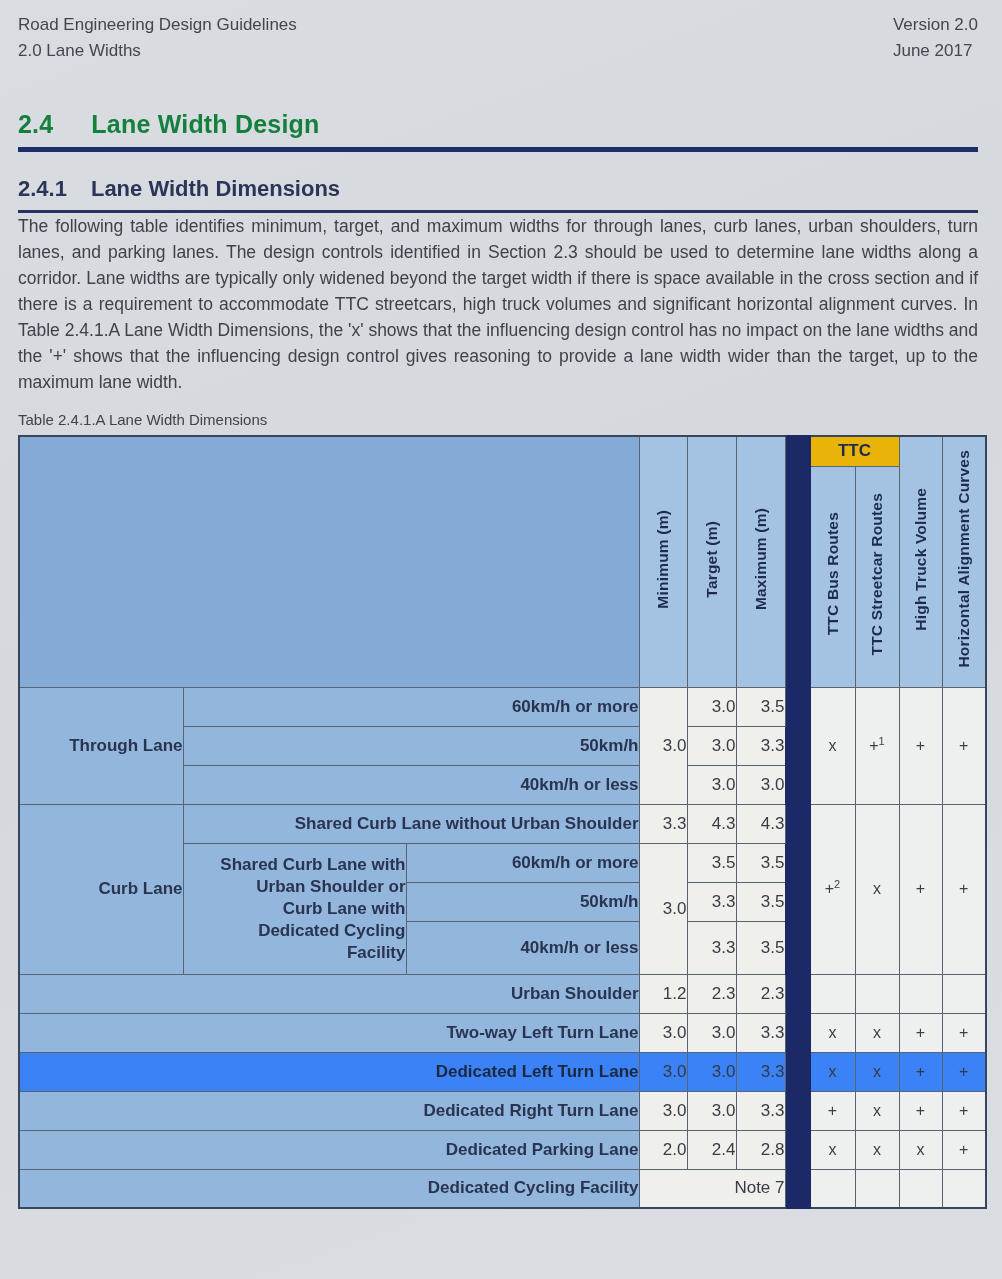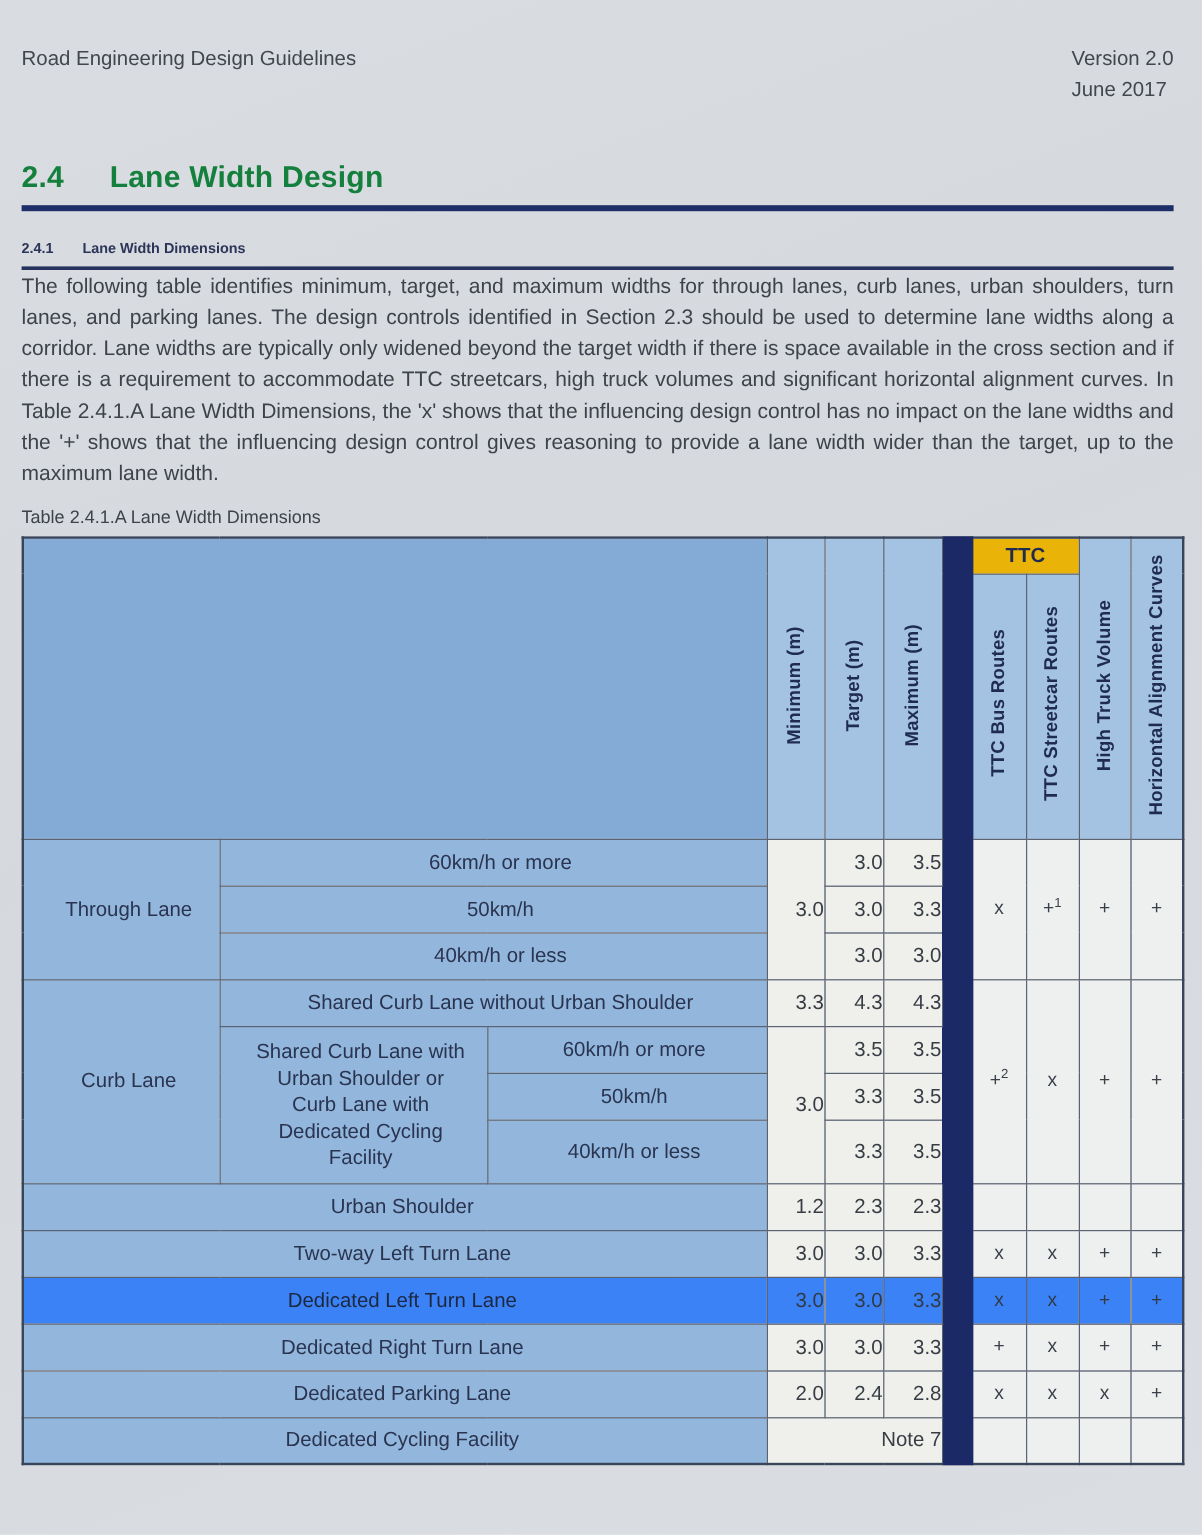--- a/index.html
+++ b/index.html
@@ -3,44 +3,44 @@
 <meta charset="utf-8">
 <style>
   html,body{margin:0;padding:0;}
   body{
     width:1002px;height:1279px;
     background:linear-gradient(160deg,#d9dce1 0%,#d5d8dd 45%,#dadde1 100%);
     font-family:"Liberation Sans",sans-serif;
     color:#3e434b;
     overflow:hidden;
   }
-  .page{padding:36px 24px 0 18px;}
+  .page{padding:12px 24px 0 18px;}
 
   
   .doc-header{display:flex;justify-content:space-between;font-size:17px;line-height:26px;color:#42474f;}
   .doc-header .right{}
 
   
   .h1{margin-top:46px;font-size:25px;font-weight:bold;color:#15803d;letter-spacing:.2px;}
   .h1 .num{margin-right:38px;}
   .rule-thick{height:5px;background:#1e2e68;margin-top:8px;}
-  .h2{margin-top:24px;font-size:12px;font-weight:bold;color:#2b3557;}
+  .h2{margin-top:24px;font-size:22px;font-weight:bold;color:#2b3557;}
   .h2 .num{margin-right:24px;}
   .rule-thin{height:3px;background:#26335e;margin-top:8px;}
 
   
   .intro{font-size:17.5px;line-height:26px;text-align:justify;color:#3e434b;}
   .caption{margin-top:16px;margin-bottom:7px;font-size:15px;color:#3e434b;}
 
   
   .table-wrap{position:relative;width:969px;}
   table{border-collapse:collapse;table-layout:fixed;width:969px;}
   td,th{border:1px solid #5a6371;padding:0;font-size:17px;vertical-align:middle;overflow:hidden;}
   table{border:2px solid #39455a;}
-  .lbl{background:#92b6dc;font-weight:normal;color:#2a3450;text-align:center;padding-left:12px;}
+  .lbl{background:#92b6dc;font-weight:bold;color:#2a3450;text-align:right;padding-left:12px;}
   .wrap-label{white-space:pre-line;line-height:22px;padding-top:2px;padding-bottom:2px;}
   .val{background:#eff0ec;text-align:right;color:#383d44;margin-top:11px;}
   .ctrl{background:#eef0f0;text-align:center;color:#3a3f48;font-size:16px;}
   .navy{background:#1b2a66;border-color:#1b2a66;}
   .hdr-big{background:#84abd6;}
   .hdr{background:#a4c3e2;text-align:center;vertical-align:middle;}
   .hdr .rot{display:inline-block;writing-mode:vertical-rl;transform:rotate(180deg);
     font-weight:bold;color:#1f2c50;font-size:15.5px;letter-spacing:.2px;line-height:1;}
   .ttc-group{background:#eab308;font-weight:bold;color:#1f2c50;text-align:center;font-size:17px;}
   sup{font-size:11px;vertical-align:super;line-height:0;}
@@ -61,20 +61,21 @@
   tr.h-tall{height:53px;}
 </style>
 </head>
 <body>
 
 <div class="page">
 
   <div class="doc-header">
     <div class="left">
       <div>Road Engineering Design Guidelines</div>
+      <div>2.0 Lane Widths</div>
     </div>
     <div class="right">
       <div>Version 2.0</div>
       <div>June 2017</div>
     </div>
   </div>
 
   <div class="h1">
     <span class="num">2.4</span><span>Lane Width Design</span>
   </div>

